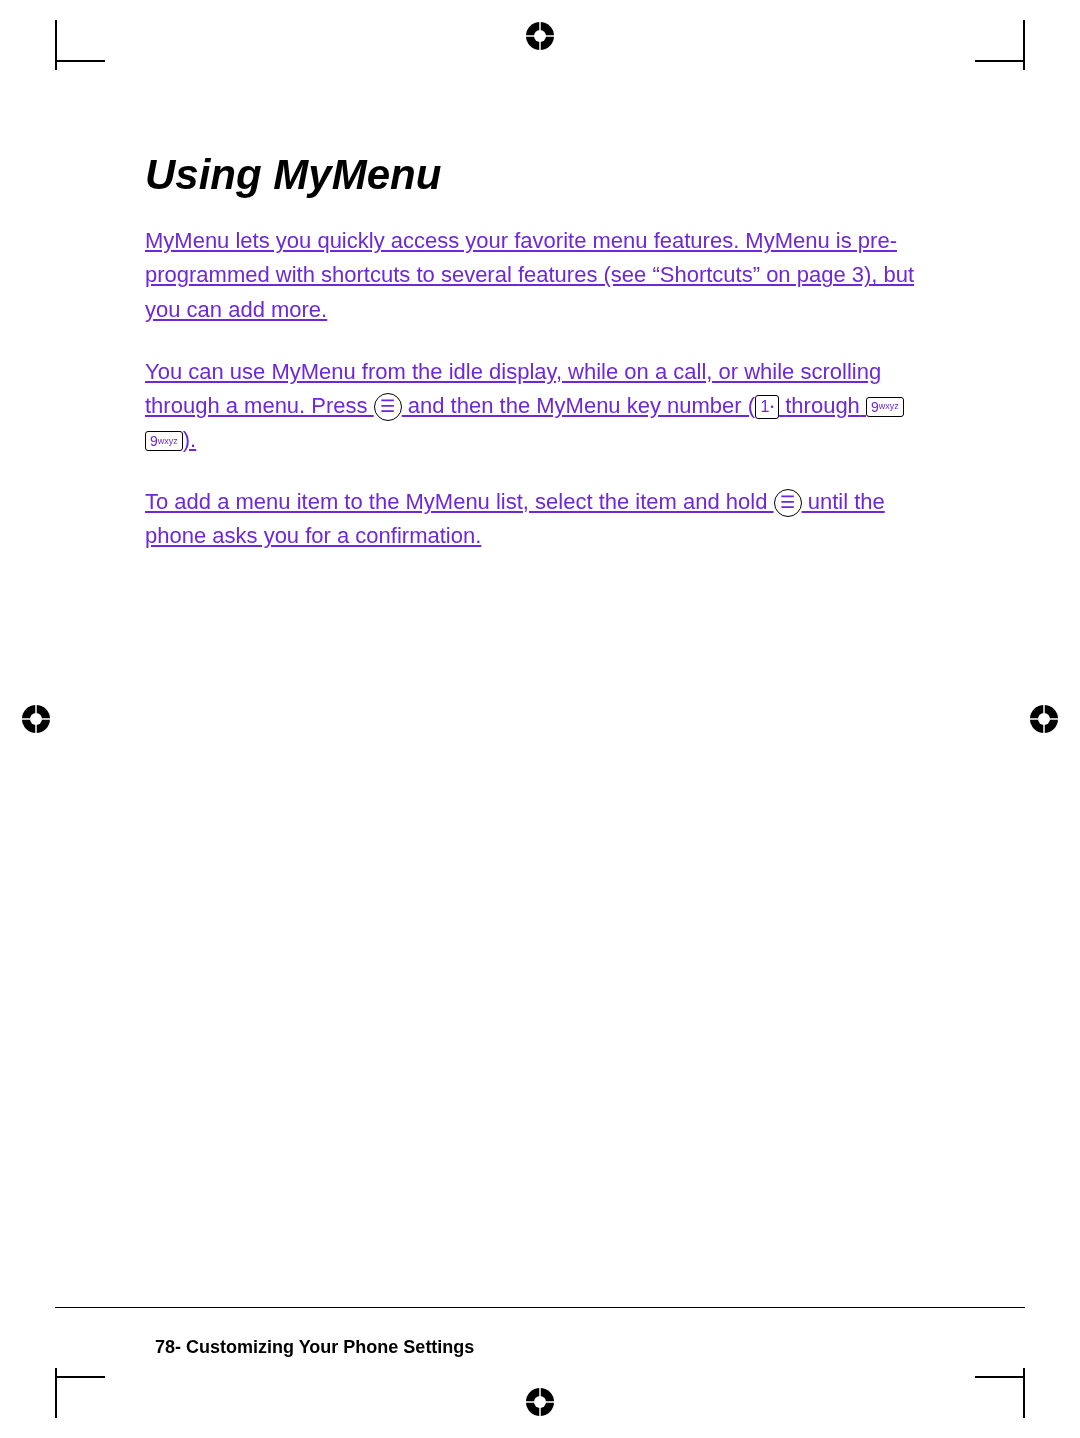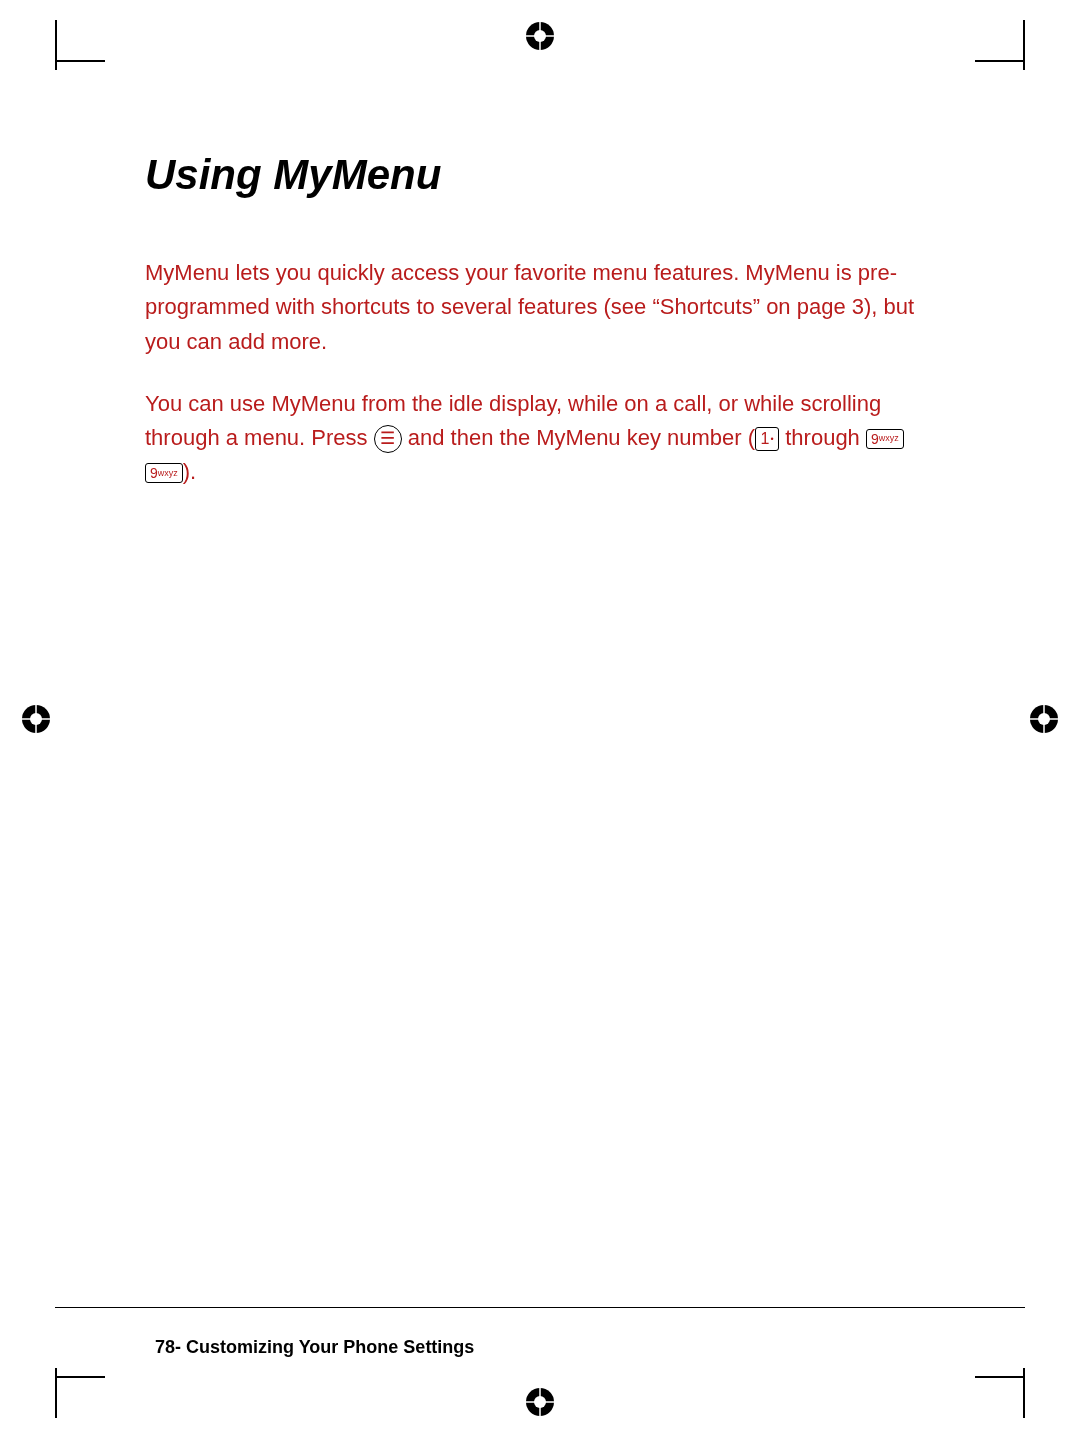--- a/index.html
+++ b/index.html
@@ -140,30 +140,31 @@
       left: 145px;
       right: 145px;
     }
 
     
     .page-title {
       font-size: 42px;
       font-weight: bold;
       font-style: italic;
       color: #000000;
-      margin-bottom: 56px;
+      margin-bottom: 24px;
       line-height: 1.2;
     }
 
     
     .body-text {
       font-size: 22px;
       line-height: 1.55;
-      color: #b91c1c;
+      color: #6d28d9;
       margin-bottom: 28px;
+      text-decoration: underline;
     }
 
     
     .key-btn {
       display: inline-flex;
       align-items: center;
       justify-content: center;
       border: 1.5px solid #000;
       border-radius: 4px;
       padding: 1px 4px;
@@ -261,20 +262,23 @@
     <h1 class="page-title">Using MyMenu</h1>
 
     <p class="body-text">
       <span>MyMenu lets you quickly access your favorite menu features. MyMenu is pre-programmed with shortcuts to several features (see “Shortcuts” on page 3), but you can add more.</span>
     </p>
 
     <p class="body-text">
       <span>You can use MyMenu from the idle display, while on a call, or while scrolling through a menu. Press </span><span class="key-btn" style="font-size:17px; padding: 1px 5px; border-radius:50%; border:1.5px solid #000; width:28px; height:28px; display:inline-flex; align-items:center; justify-content:center; vertical-align:middle;">☰</span><span> and then the MyMenu key number (<span class="key-btn key-btn-small" style="font-size:16px; border-radius:3px; padding:1px 4px; display:inline-flex; vertical-align:middle; align-items:center;">1<span style="font-size:9px; margin-left:1px;">•</span></span> <span>through</span> <span class="key-btn key-btn-small" style="font-size:14px; border-radius:3px; padding:1px 4px; display:inline-flex; vertical-align:middle; align-items:center;">9<span style="font-size:9px; line-height:1;">wxyz</span></span><span class="key-btn key-btn-small" style="font-size:14px; border-radius:3px; padding:1px 4px; display:inline-flex; vertical-align:middle; align-items:center;">9<span style="font-size:9px; line-height:1;">wxyz</span></span>).</span>
     </p>
 
+    <p class="body-text">
+      <span>To add a menu item to the MyMenu list, select the item and hold </span><span class="key-btn" style="font-size:17px; padding: 1px 5px; border-radius:50%; border:1.5px solid #000; width:28px; height:28px; display:inline-flex; align-items:center; justify-content:center; vertical-align:middle;">☰</span><span> until the phone asks you for a confirmation.</span>
+    </p>
 
   </div>
 
   <div class="footer-divider"></div>
 
   <div class="footer">
     <span class="footer-text">78</span><span class="footer-text">- Customizing Your Phone Settings</span>
   </div>
 
 </div>

